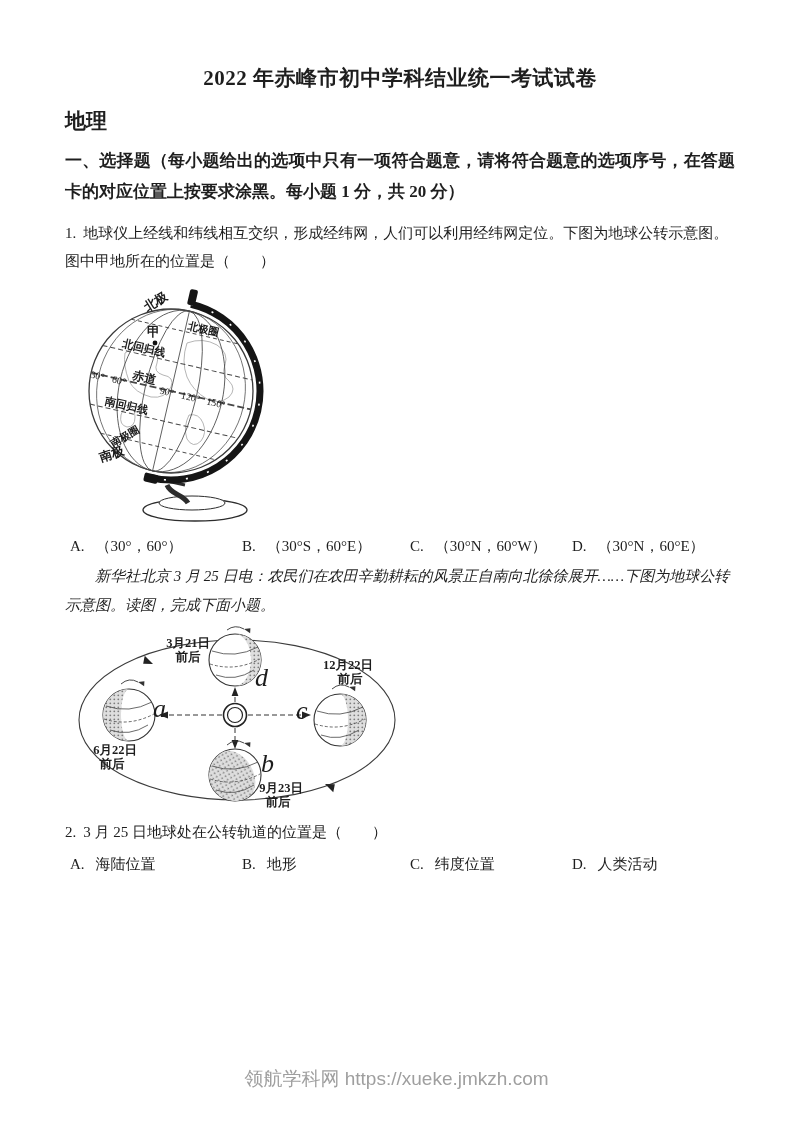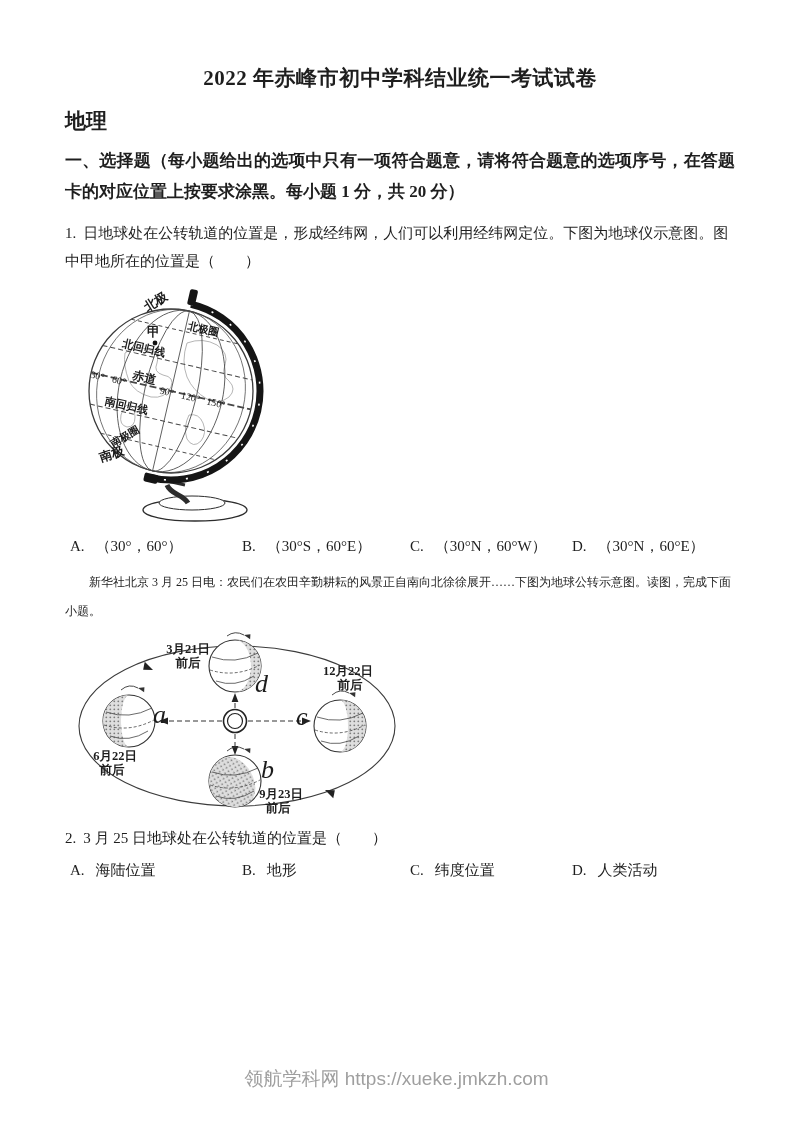--- a/index.html
+++ b/index.html
@@ -15,21 +15,21 @@
   }
   .title{font-size:21px;font-weight:bold;text-align:center;margin:0;line-height:29px;letter-spacing:.5px;}
   .subject{font-size:21px;font-weight:bold;text-align:left;margin:15px 0 0;line-height:27px;}
   .section-head{font-size:17px;font-weight:bold;line-height:31px;margin:10px 0 12px;text-align:justify;}
   .q{font-size:15px;line-height:28px;margin:4px 0 0;}
   .q .qno{margin-right:7px;}
   .fig{margin:8px 0 0 2px;line-height:0;}
   .fig-orbit{margin:6px 0 0 0;line-height:0;}
   .opts{display:grid;grid-template-columns:172px 168px 162px auto;font-size:15px;line-height:20px;margin:10px 0 0;padding-left:5px;}
   .opt .ol{margin-right:11px;}
-  .kai{font-size:12px;line-height:29px;margin:12px 0 0;text-indent:2em;}
+  .kai{font-style:italic;font-size:15px;line-height:29px;margin:6px 0 0;text-indent:2em;}
   .q2m{margin-top:4px;}
   .q3m{margin-top:8px;}
   .optm{margin-top:8px;}
   .intro{margin-top:8px;}
   .footer{
     position:absolute;left:0;right:0;bottom:30px;text-align:center;
     color:var(--watermark,#9f9f9f);font-size:19px;
     font-family:"Liberation Sans","DejaVu Sans",sans-serif;
   }
   svg text{fill:#1c1c1c;font-family:"Liberation Serif","DejaVu Serif",serif;}
@@ -38,21 +38,21 @@
 </head>
 <body>
 
 <div class="page">
 
   <h1 class="title">2022 年赤峰市初中学科结业统一考试试卷</h1>
   <h2 class="subject">地理</h2>
 
   <p class="section-head">一、选择题（每小题给出的选项中只有一项符合题意，请将符合题意的选项序号，在答题卡的对应位置上按要求涂黑。每小题 1 分，共 20 分）</p>
 
-  <p class="q"><span class="qno">1.</span><span>日地球处在公转轨道的位置是，形成经纬网，人们可以利用经纬网定位。下图为地球仪示意图。图中甲地所在的位置是（　　）</span></p>
+  <p class="q"><span class="qno">1.</span><span>地球仪上经线和纬线相互交织，形成经纬网，人们可以利用经纬网定位。下图为地球公转示意图。图中甲地所在的位置是（　　）</span></p>
 
   <div class="fig">
     <svg width="206" height="243" viewBox="0 0 206 243">
       <defs>
         <clipPath id="gclip">
             <circle cx="104" cy="108" r="82"></circle>
           </clipPath>
       </defs>
 
       <g stroke="#2c2c2c" fill="#ffffff">

